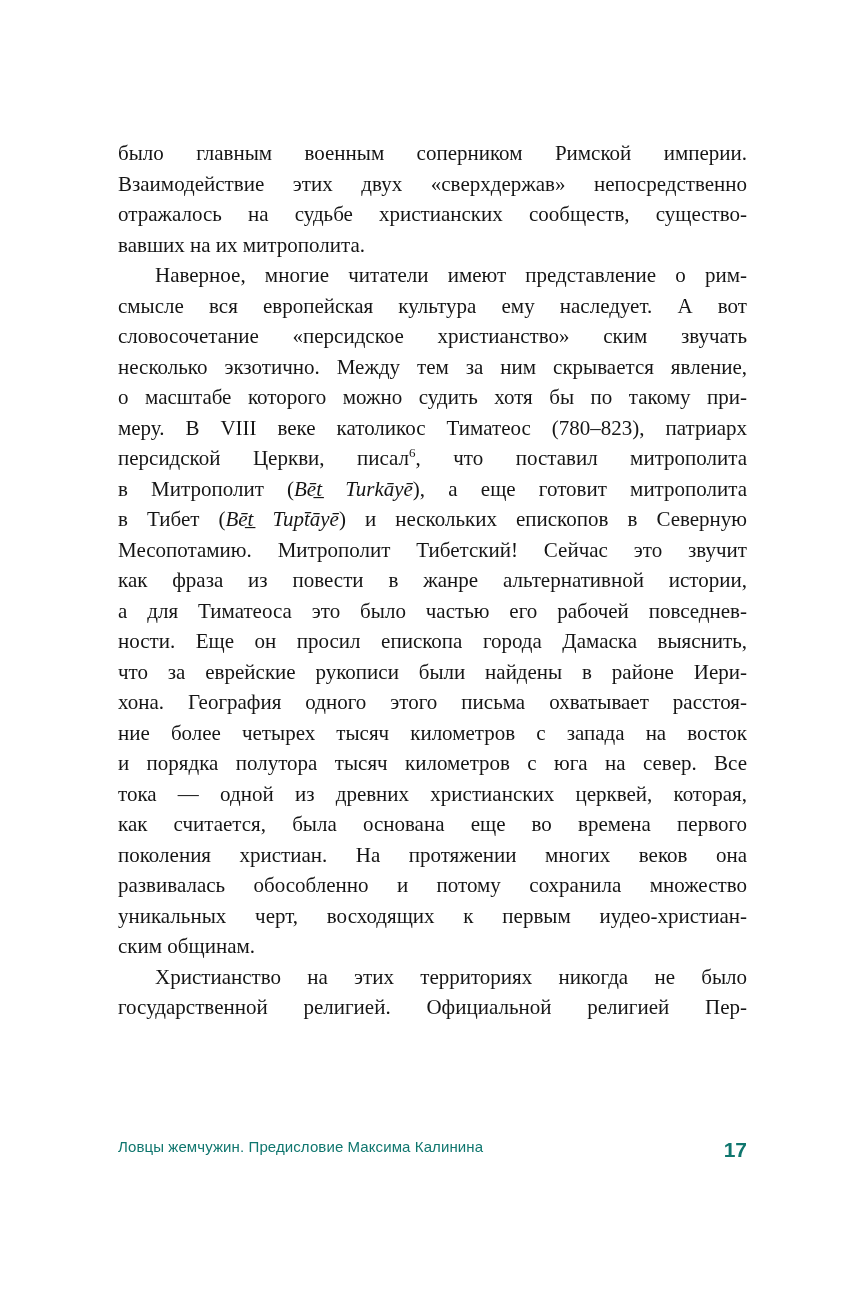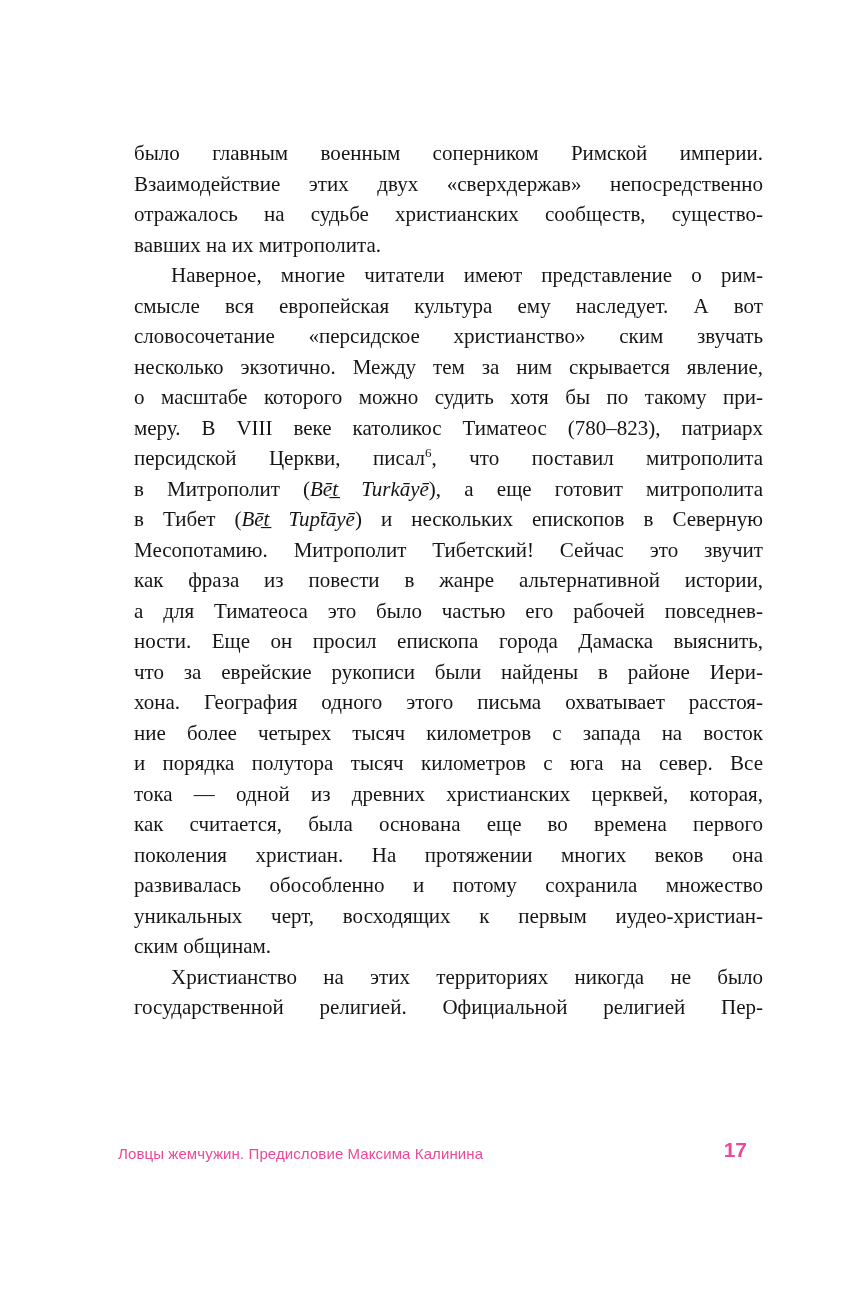--- a/index.html
+++ b/index.html
@@ -11,21 +11,21 @@
     position: relative;
     width: 862px;
     height: 1299px;
     background: #ffffff;
     overflow: hidden;
     font-family: "Liberation Serif", "DejaVu Serif", serif;
     color: #151515;
   }
   .text-block {
     position: absolute;
-    left: 134px;
+    left: 118px;
     top: 138px;
     width: 629px;
     font-size: 21px;
     line-height: 30.5px;
     -webkit-font-smoothing: antialiased;
   }
   .paragraph { margin: 0; }
   .line {
     text-align: justify;
     text-align-last: justify;
@@ -45,24 +45,24 @@
     vertical-align: super;
     line-height: 0;
   }
   .footer {
     position: absolute;
     left: 118px;
     right: 115px;
     top: 1138px;
     display: flex;
     justify-content: space-between;
-    align-items: flex-end;
+    align-items: flex-start;
     font-family: "Liberation Sans", "DejaVu Sans", sans-serif;
     font-size: 15px;
-    color: #ec4899;
+    color: #0f766e;
   }
   .running-title {
     letter-spacing: 0.1px;
   }
   .page-number {
     font-weight: 700;
     font-size: 21px;
   }
 </style>
 </head>

